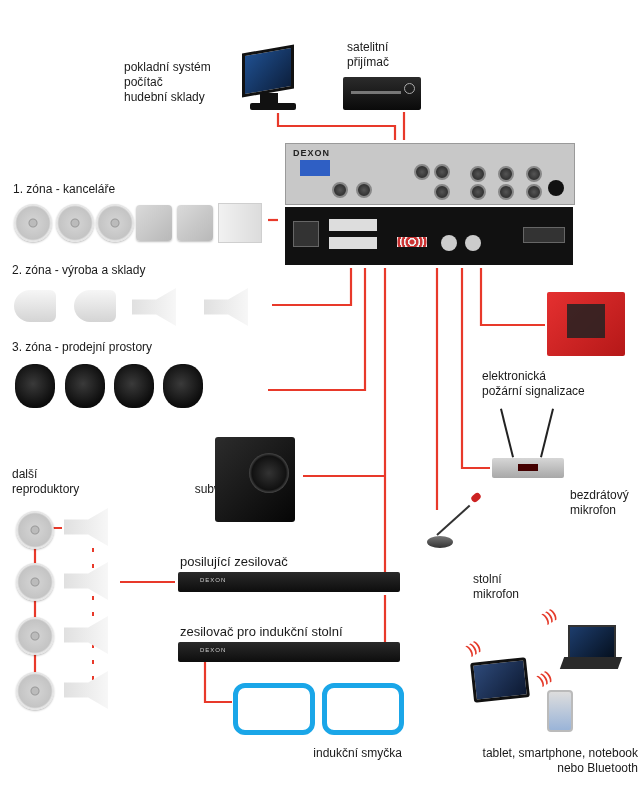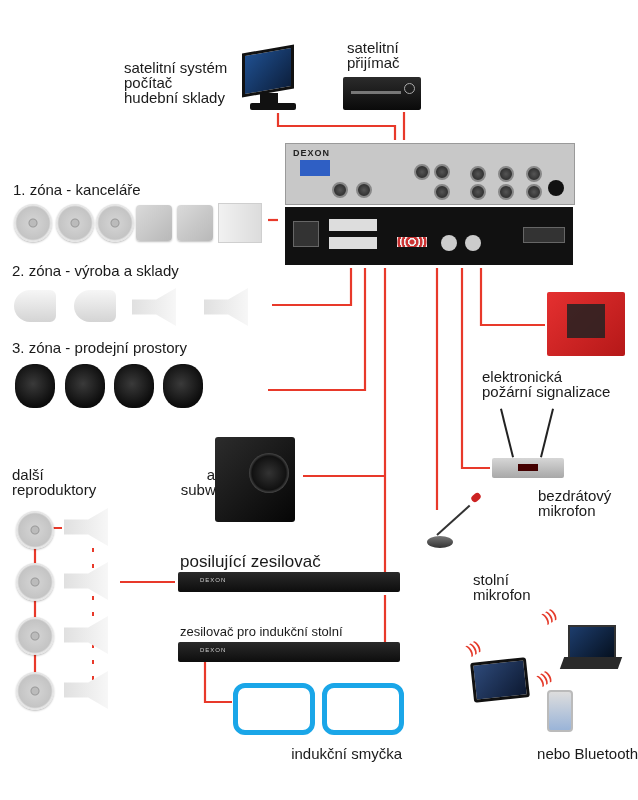--- a/index.html
+++ b/index.html
@@ -1,18 +1,18 @@
 <!DOCTYPE html>
 <html><head>
 <meta charset="utf-8">
 <style>
   html, body { margin:0; padding:0; background:#ffffff; }
   body { width:638px; height:800px; position:relative; overflow:hidden;
          font-family:"Liberation Sans", sans-serif; color:#1a1a1a; }
-  .lbl { position:absolute; font-size:15px; line-height:15px; white-space:nowrap; }
+  .lbl { position:absolute; font-size:12px; line-height:15px; white-space:nowrap; }
   .lbl span { display:block; }
   .r { text-align:right; }
   .c { text-align:right; }
   svg.wires { position:absolute; left:0; top:0; width:638px; height:800px; }
   .dev { position:absolute; }
   
   .ceil { width:38px; height:38px; border-radius:50%;
           background:radial-gradient(circle, #bbb 0 3px, #9a9a9a 4px, #d0d0d0 5px, #c4c4c4 60%, #e6e6e6 66%, #cfcfcf 100%);
           box-shadow:0 1px 2px rgba(0,0,0,.25); }
   .sq { width:36px; height:36px; border-radius:4px; background:linear-gradient(135deg,#dadada,#b8b8b8); box-shadow:0 1px 2px rgba(0,0,0,.25); }
@@ -47,21 +47,21 @@
     <path d="M385 595 V642"></path>
     <path d="M205 660 V702 H232"></path>
     <path d="M35 540 V700 M52 528 H62"></path>
   </g>
   <g fill="none" stroke="#e8392a" stroke-width="2" stroke-dasharray="4 12">
     <path d="M93 548 V700"></path>
   </g>
 </svg>
 
 <div class="lbl" style="left:124px;top:60px;">
-  <span>satelitní systém</span>
+  <span>pokladní systém</span>
     <span>počítač</span>
     <span>hudební sklady</span>
 </div>
 <div class="lbl" style="left:347px;top:40px;">
   <span>satelitní</span>
     <span>přijímač</span>
 </div>
 
 <div class="dev" style="left:236px;top:45px;width:68px;height:68px;">
   <div style="position:absolute;left:6px;top:4px;width:46px;height:38px;background:linear-gradient(135deg,#1f4f8f,#0c1f3d);border:3px solid #111;transform:skewY(-10deg);"></div>
@@ -128,21 +128,21 @@
   <span>elektronická</span>
     <span>požární signalizace</span>
 </div>
 
 <div class="dev" style="left:492px;top:408px;width:72px;height:70px;">
   <div style="position:absolute;left:14px;top:0;width:2px;height:50px;background:#222;transform:rotate(-14deg);"></div>
   <div style="position:absolute;left:54px;top:0;width:2px;height:50px;background:#222;transform:rotate(14deg);"></div>
   <div style="position:absolute;left:0;top:50px;width:72px;height:20px;background:linear-gradient(180deg,#d6d6d6,#a8a8a8);border-radius:2px;"></div>
   <div style="position:absolute;left:26px;top:56px;width:20px;height:7px;background:#400;"></div>
 </div>
-<div class="lbl" style="left:538px;top:488px;">
+<div class="lbl" style="left:570px;top:488px;">
   <span>bezdrátový</span>
     <span>mikrofon</span>
 </div>
 
 <div class="dev" style="left:425px;top:490px;width:60px;height:62px;">
   <div style="position:absolute;left:12px;top:10px;width:44px;height:2px;background:#333;transform:rotate(-42deg);transform-origin:left;top:44px;"></div>
   <div style="position:absolute;left:46px;top:4px;width:10px;height:7px;border-radius:4px;background:#c22;transform:rotate(-40deg);"></div>
   <div style="position:absolute;left:2px;top:46px;width:26px;height:12px;border-radius:50%;background:linear-gradient(180deg,#777,#333);"></div>
 </div>
 <div class="lbl" style="left:473px;top:528px;margin-top:44px;">
@@ -164,21 +164,21 @@
 </div>
 <div class="dev ceil" style="left:16px;top:511px;"></div>
 <div class="dev ceil" style="left:16px;top:563px;"></div>
 <div class="dev ceil" style="left:16px;top:617px;"></div>
 <div class="dev ceil" style="left:16px;top:672px;"></div>
 <div class="dev horn" style="left:64px;top:508px;"></div>
 <div class="dev horn" style="left:64px;top:562px;"></div>
 <div class="dev horn" style="left:64px;top:616px;"></div>
 <div class="dev horn" style="left:64px;top:671px;"></div>
 
-<div class="lbl" style="left:180px;top:554px;font-size:17px;">posilující zesilovač</div>
+<div class="lbl" style="left:180px;top:554px;font-size:13px;">posilující zesilovač</div>
 <div class="dev rack" style="left:178px;top:572px;width:222px;">
   <span class="brand">DEXON</span>
 </div>
 
 <div class="lbl" style="left:180px;top:624px;font-size:13px;">zesilovač pro indukční stolní</div>
 <div class="dev rack" style="left:178px;top:642px;width:222px;">
   <span class="brand">DEXON</span>
 </div>
 
 <div class="loop" style="left:233px;top:683px;width:72px;height:42px;"></div>
@@ -190,14 +190,15 @@
 <div class="dev" style="left:472px;top:660px;width:50px;height:34px;background:linear-gradient(135deg,#2e4a7a,#0c1830);border:3px solid #111;border-radius:3px;transform:rotate(-6deg);"></div>
 <div class="dev" style="left:547px;top:690px;width:22px;height:38px;background:linear-gradient(180deg,#ddd,#9ab4d8);border:2px solid #bbb;border-radius:4px;"></div>
 <div class="dev" style="left:562px;top:625px;width:58px;height:48px;">
   <div style="position:absolute;left:6px;top:0;width:44px;height:30px;background:linear-gradient(135deg,#1d3d6d,#05101f);border:2px solid #333;"></div>
   <div style="position:absolute;left:0;top:32px;width:58px;height:12px;background:#2a2a2a;transform:skewX(-20deg);"></div>
 </div>
 <div class="wave" style="left:467px;top:640px;">)))</div>
 <div class="wave" style="left:538px;top:670px;">)))</div>
 <div class="wave" style="left:543px;top:608px;">)))</div>
 <div class="lbl c" style="left:430px;top:746px;width:208px;">
+  <span>tablet, smartphone, notebook</span>
     <span>nebo Bluetooth</span>
 </div>
 
 </body></html>

